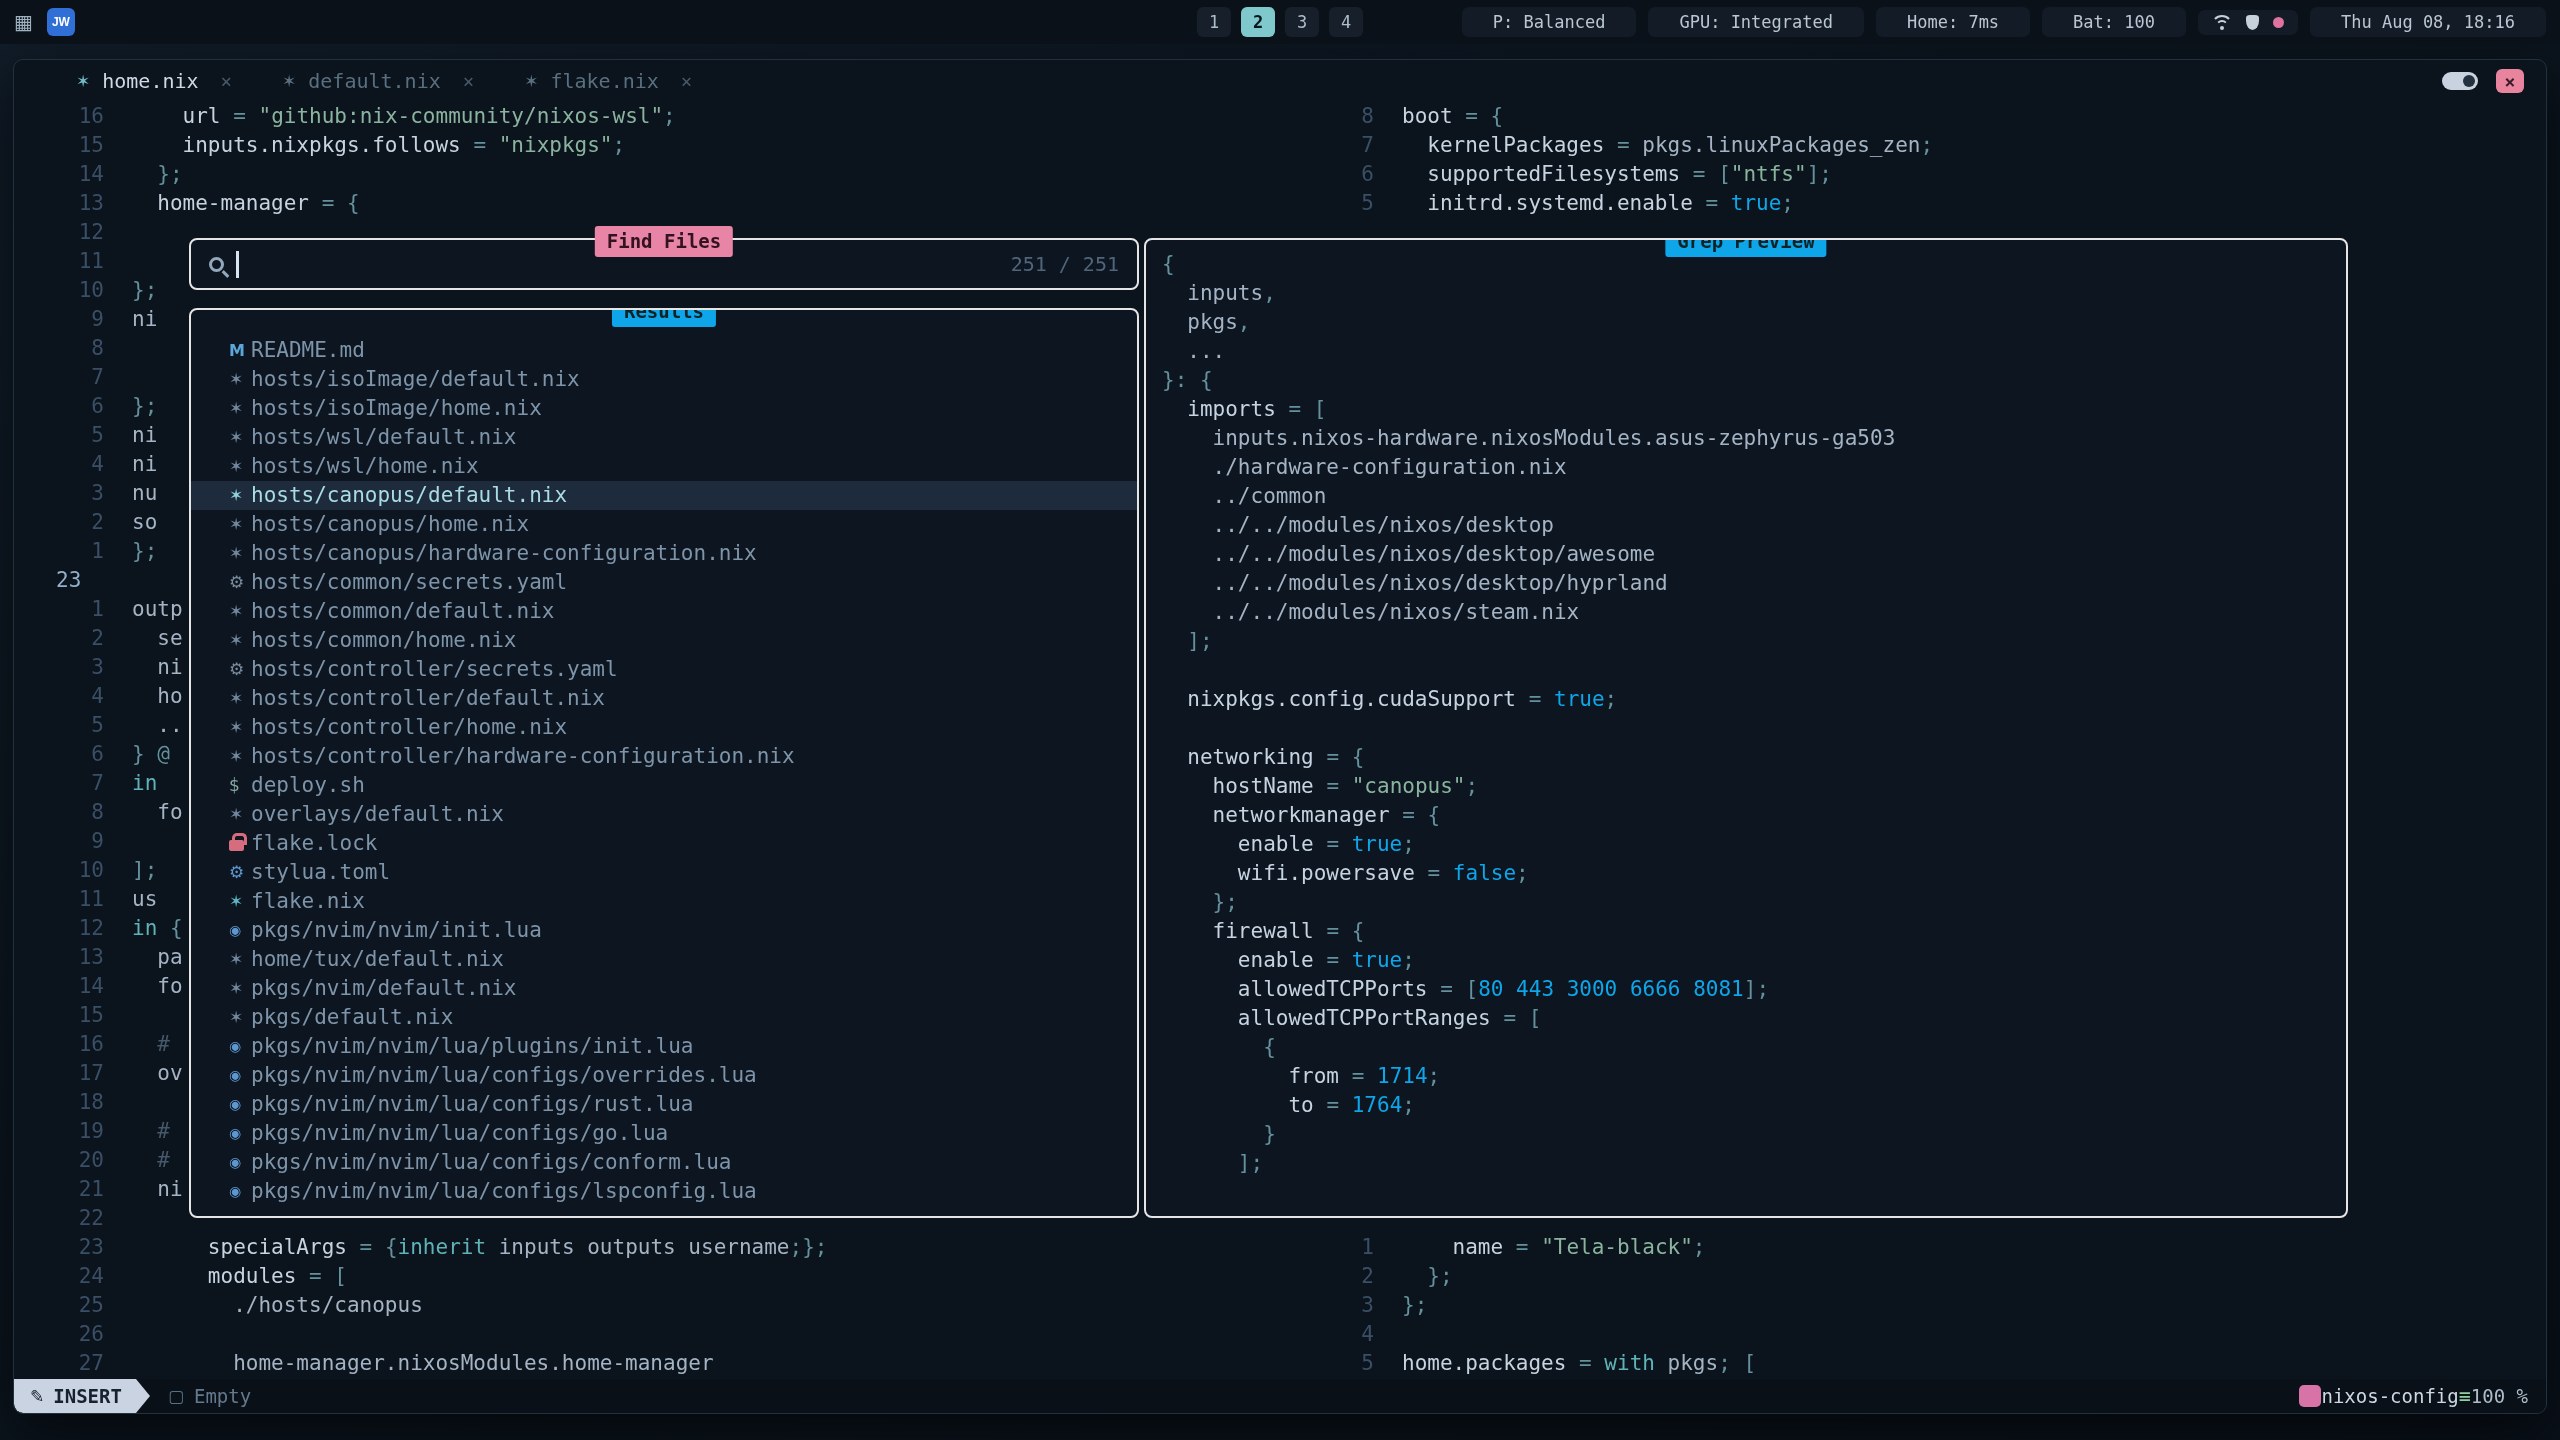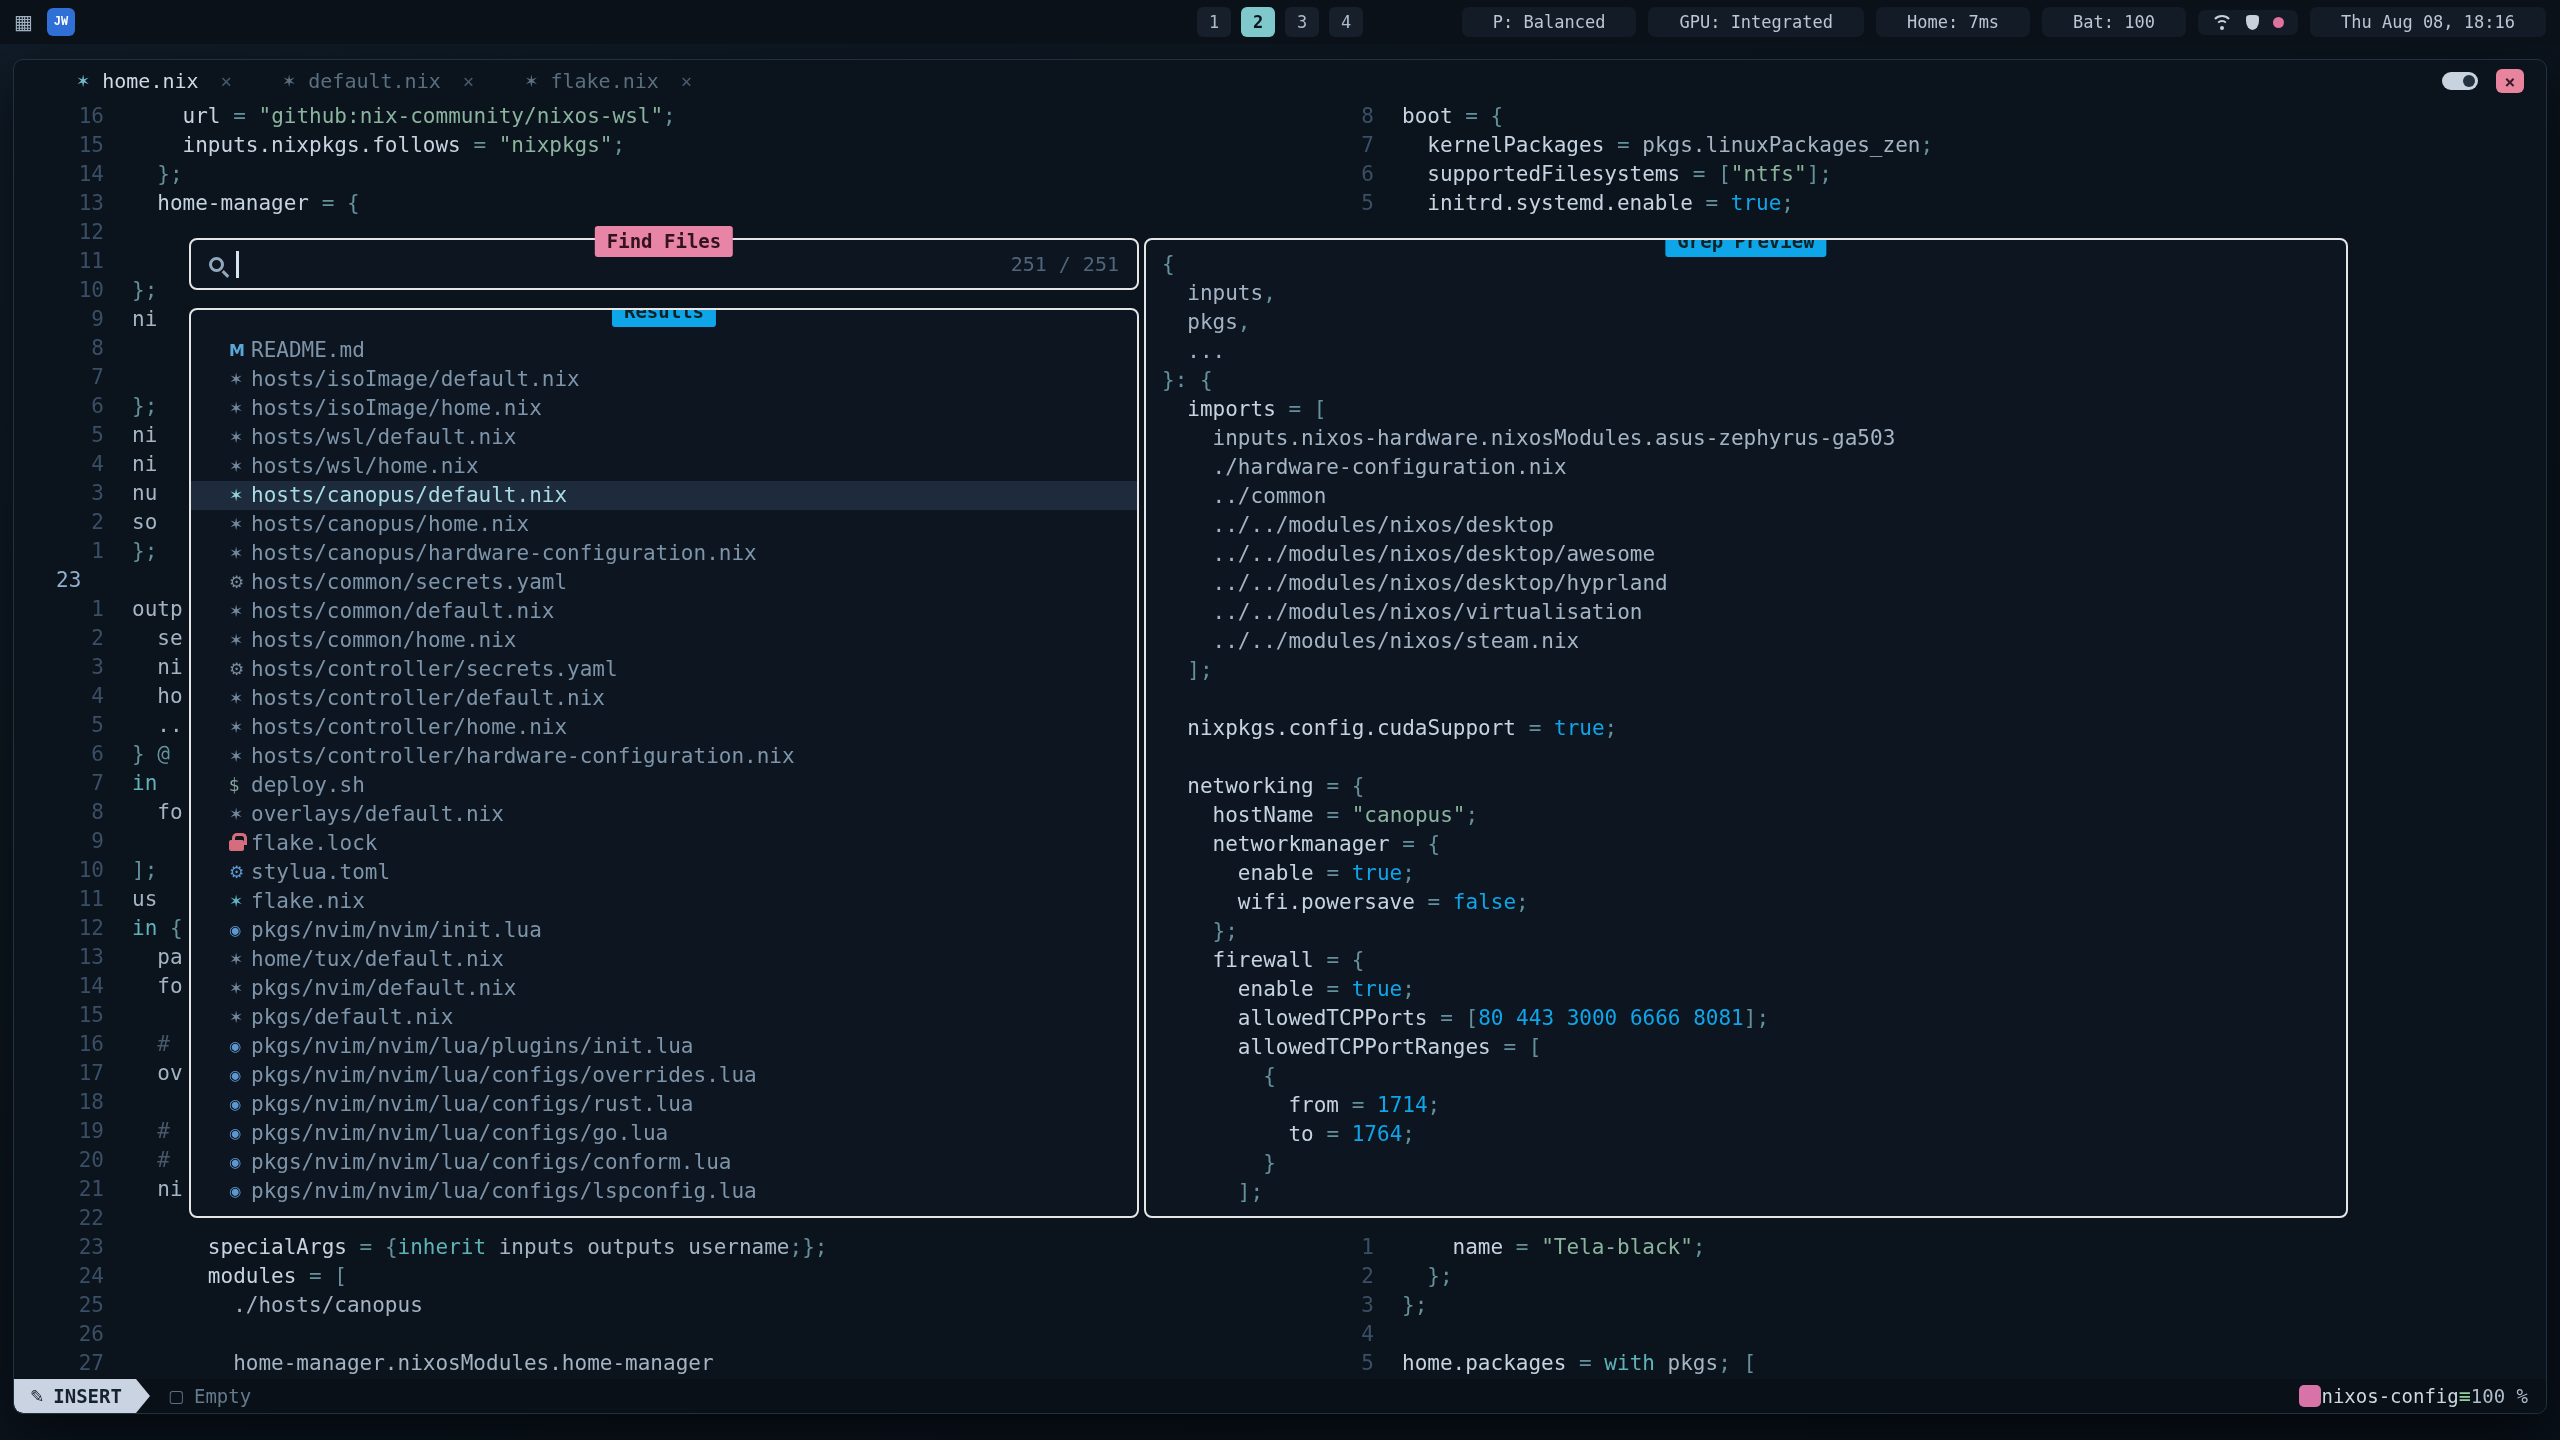--- a/index.html
+++ b/index.html
@@ -7,21 +7,21 @@
   body{position:relative;background:linear-gradient(145deg,#101c28 0%,#0b141d 45%,#0a111a 100%);
        font-family:"DejaVu Sans Mono",monospace;color:#a4b4c4}
 
   
   .topbar{position:absolute;top:0;left:0;width:100%;height:44px;background:#0a1118;
           display:flex;align-items:center;padding:0 14px;font-size:17px;color:#bac6d2;z-index:20}
   .tb-left{display:flex;align-items:center;gap:14px}
   .grid-icon{font-size:20px;color:#9fb0c0;font-family:"DejaVu Sans",sans-serif;cursor:default}
   .app-icon{width:28px;height:28px;background:#2f6fd6;border-radius:6px;color:#fff;font-size:12px;
             font-weight:bold;display:flex;align-items:center;justify-content:center;
-            font-family:Liberation Mono, monospace}
+            font-family:Liberation Sans, sans-serif}
   .tb-center{position:absolute;left:50%;top:50%;transform:translate(-50%,-50%);display:flex;gap:10px}
   .ws{min-width:34px;height:30px;padding:0 7px;border-radius:6px;background:#161f2a;display:flex;
       align-items:center;justify-content:center;color:#aebdcb}
   .ws.active{background:#7fc9cd;color:#0b151e;font-weight:bold}
   .tb-right{margin-left:auto;display:flex;align-items:center;gap:12px}
   .mods{display:flex;gap:12px}
   .chip{background:#131c26;border-radius:7px;padding:5px 31px;white-space:nowrap}
   .chip.icons{display:flex;gap:14px;align-items:center;padding:5px 14px}
   .wifi{position:relative;width:20px;height:15px;display:inline-block}
   .wifi::before,.wifi::after{content:"";position:absolute;left:50%;transform:translateX(-50%);
@@ -248,21 +248,20 @@
           <div class="pline">  pkgs<span class="pun">,</span></div>
           <div class="pline">  ...</div>
           <div class="pline"><span class="pun">}</span><span class="pun">:</span> <span class="pun">{</span></div>
           <div class="pline">  <span class="id">imports</span> <span class="pun">=</span> <span class="pun">[</span></div>
           <div class="pline">    inputs.nixos-hardware.nixosModules.asus-zephyrus-ga503</div>
           <div class="pline">    ./hardware-configuration.nix</div>
           <div class="pline">    ../common</div>
           <div class="pline">    ../../modules/nixos/desktop</div>
           <div class="pline">    ../../modules/nixos/desktop/awesome</div>
           <div class="pline">    ../../modules/nixos/desktop/hyprland</div>
-          <div class="pline">    ../../modules/nixos/virtualisation</div>
           <div class="pline">    ../../modules/nixos/steam.nix</div>
           <div class="pline">  <span class="pun">]</span><span class="pun">;</span></div>
           <div class="pline"></div>
           <div class="pline">  <span class="id">nixpkgs.config.cudaSupport</span> <span class="pun">=</span> <span class="num">true</span><span class="pun">;</span></div>
           <div class="pline"></div>
           <div class="pline">  <span class="id">networking</span> <span class="pun">=</span> <span class="pun">{</span></div>
           <div class="pline">    <span class="id">hostName</span> <span class="pun">=</span> <span class="str">"canopus"</span><span class="pun">;</span></div>
           <div class="pline">    <span class="id">networkmanager</span> <span class="pun">=</span> <span class="pun">{</span></div>
           <div class="pline">      <span class="id">enable</span> <span class="pun">=</span> <span class="num">true</span><span class="pun">;</span></div>
           <div class="pline">      <span class="id">wifi.powersave</span> <span class="pun">=</span> <span class="num">false</span><span class="pun">;</span></div>

